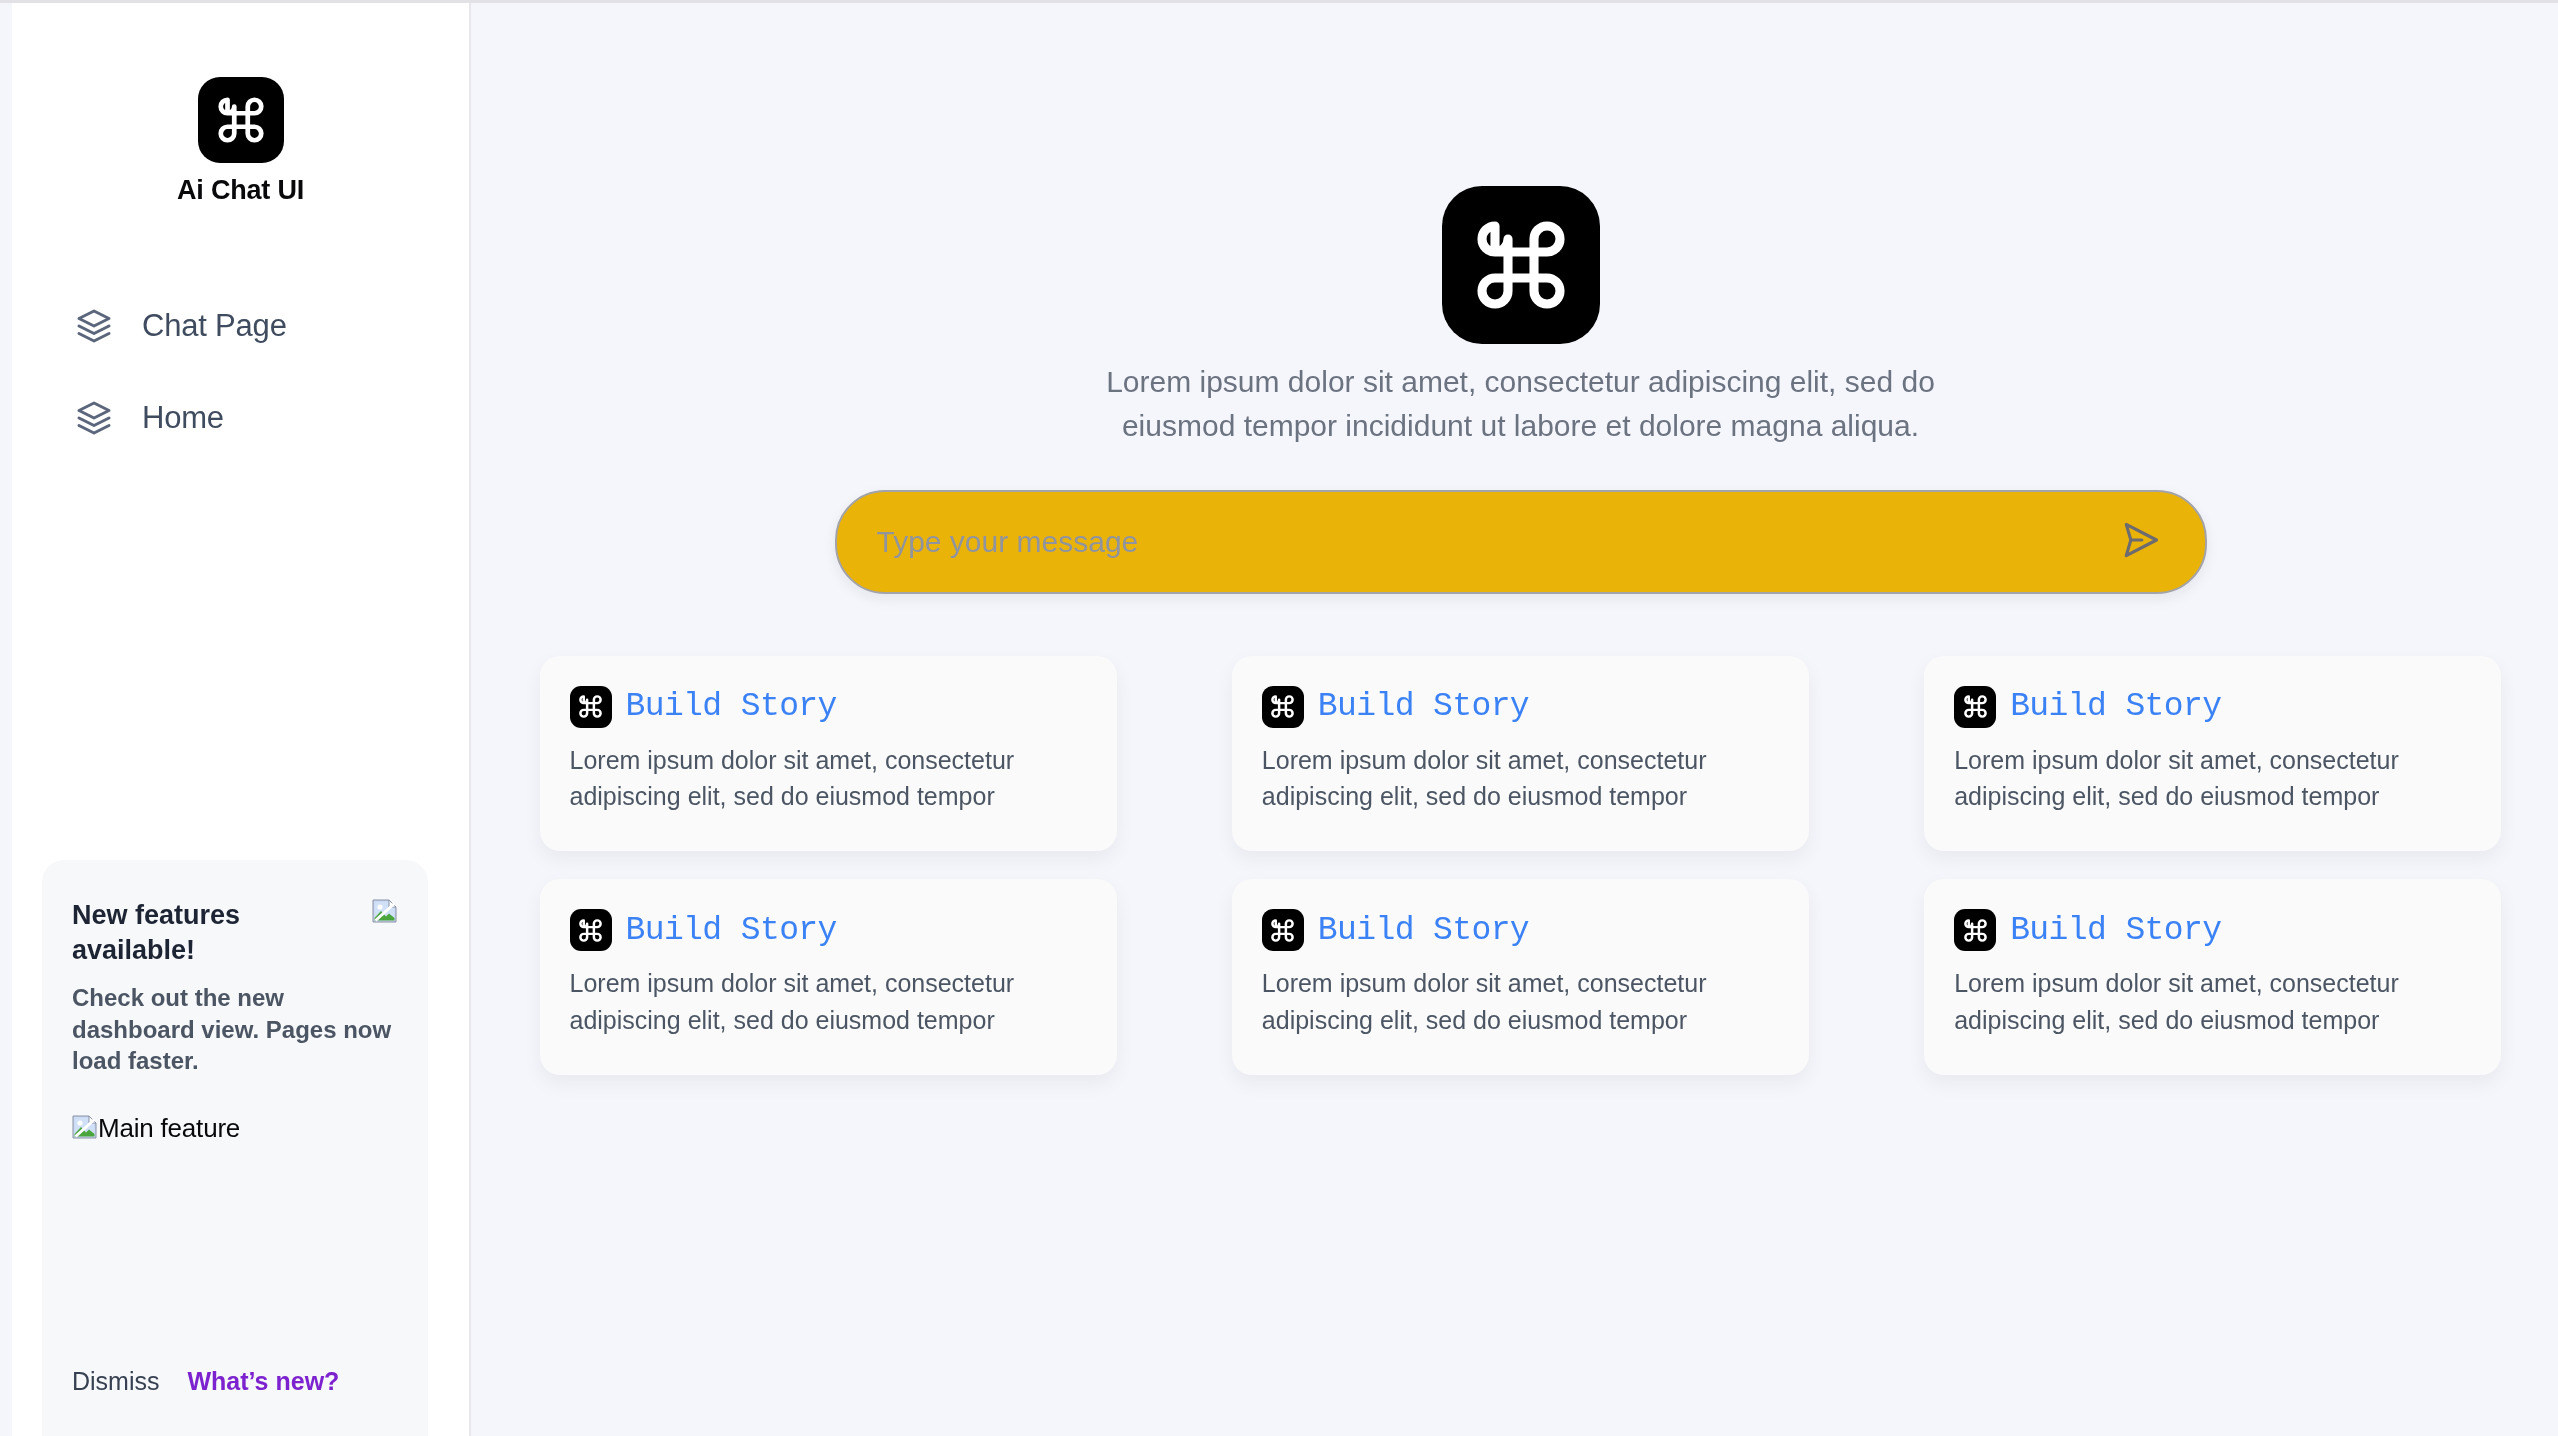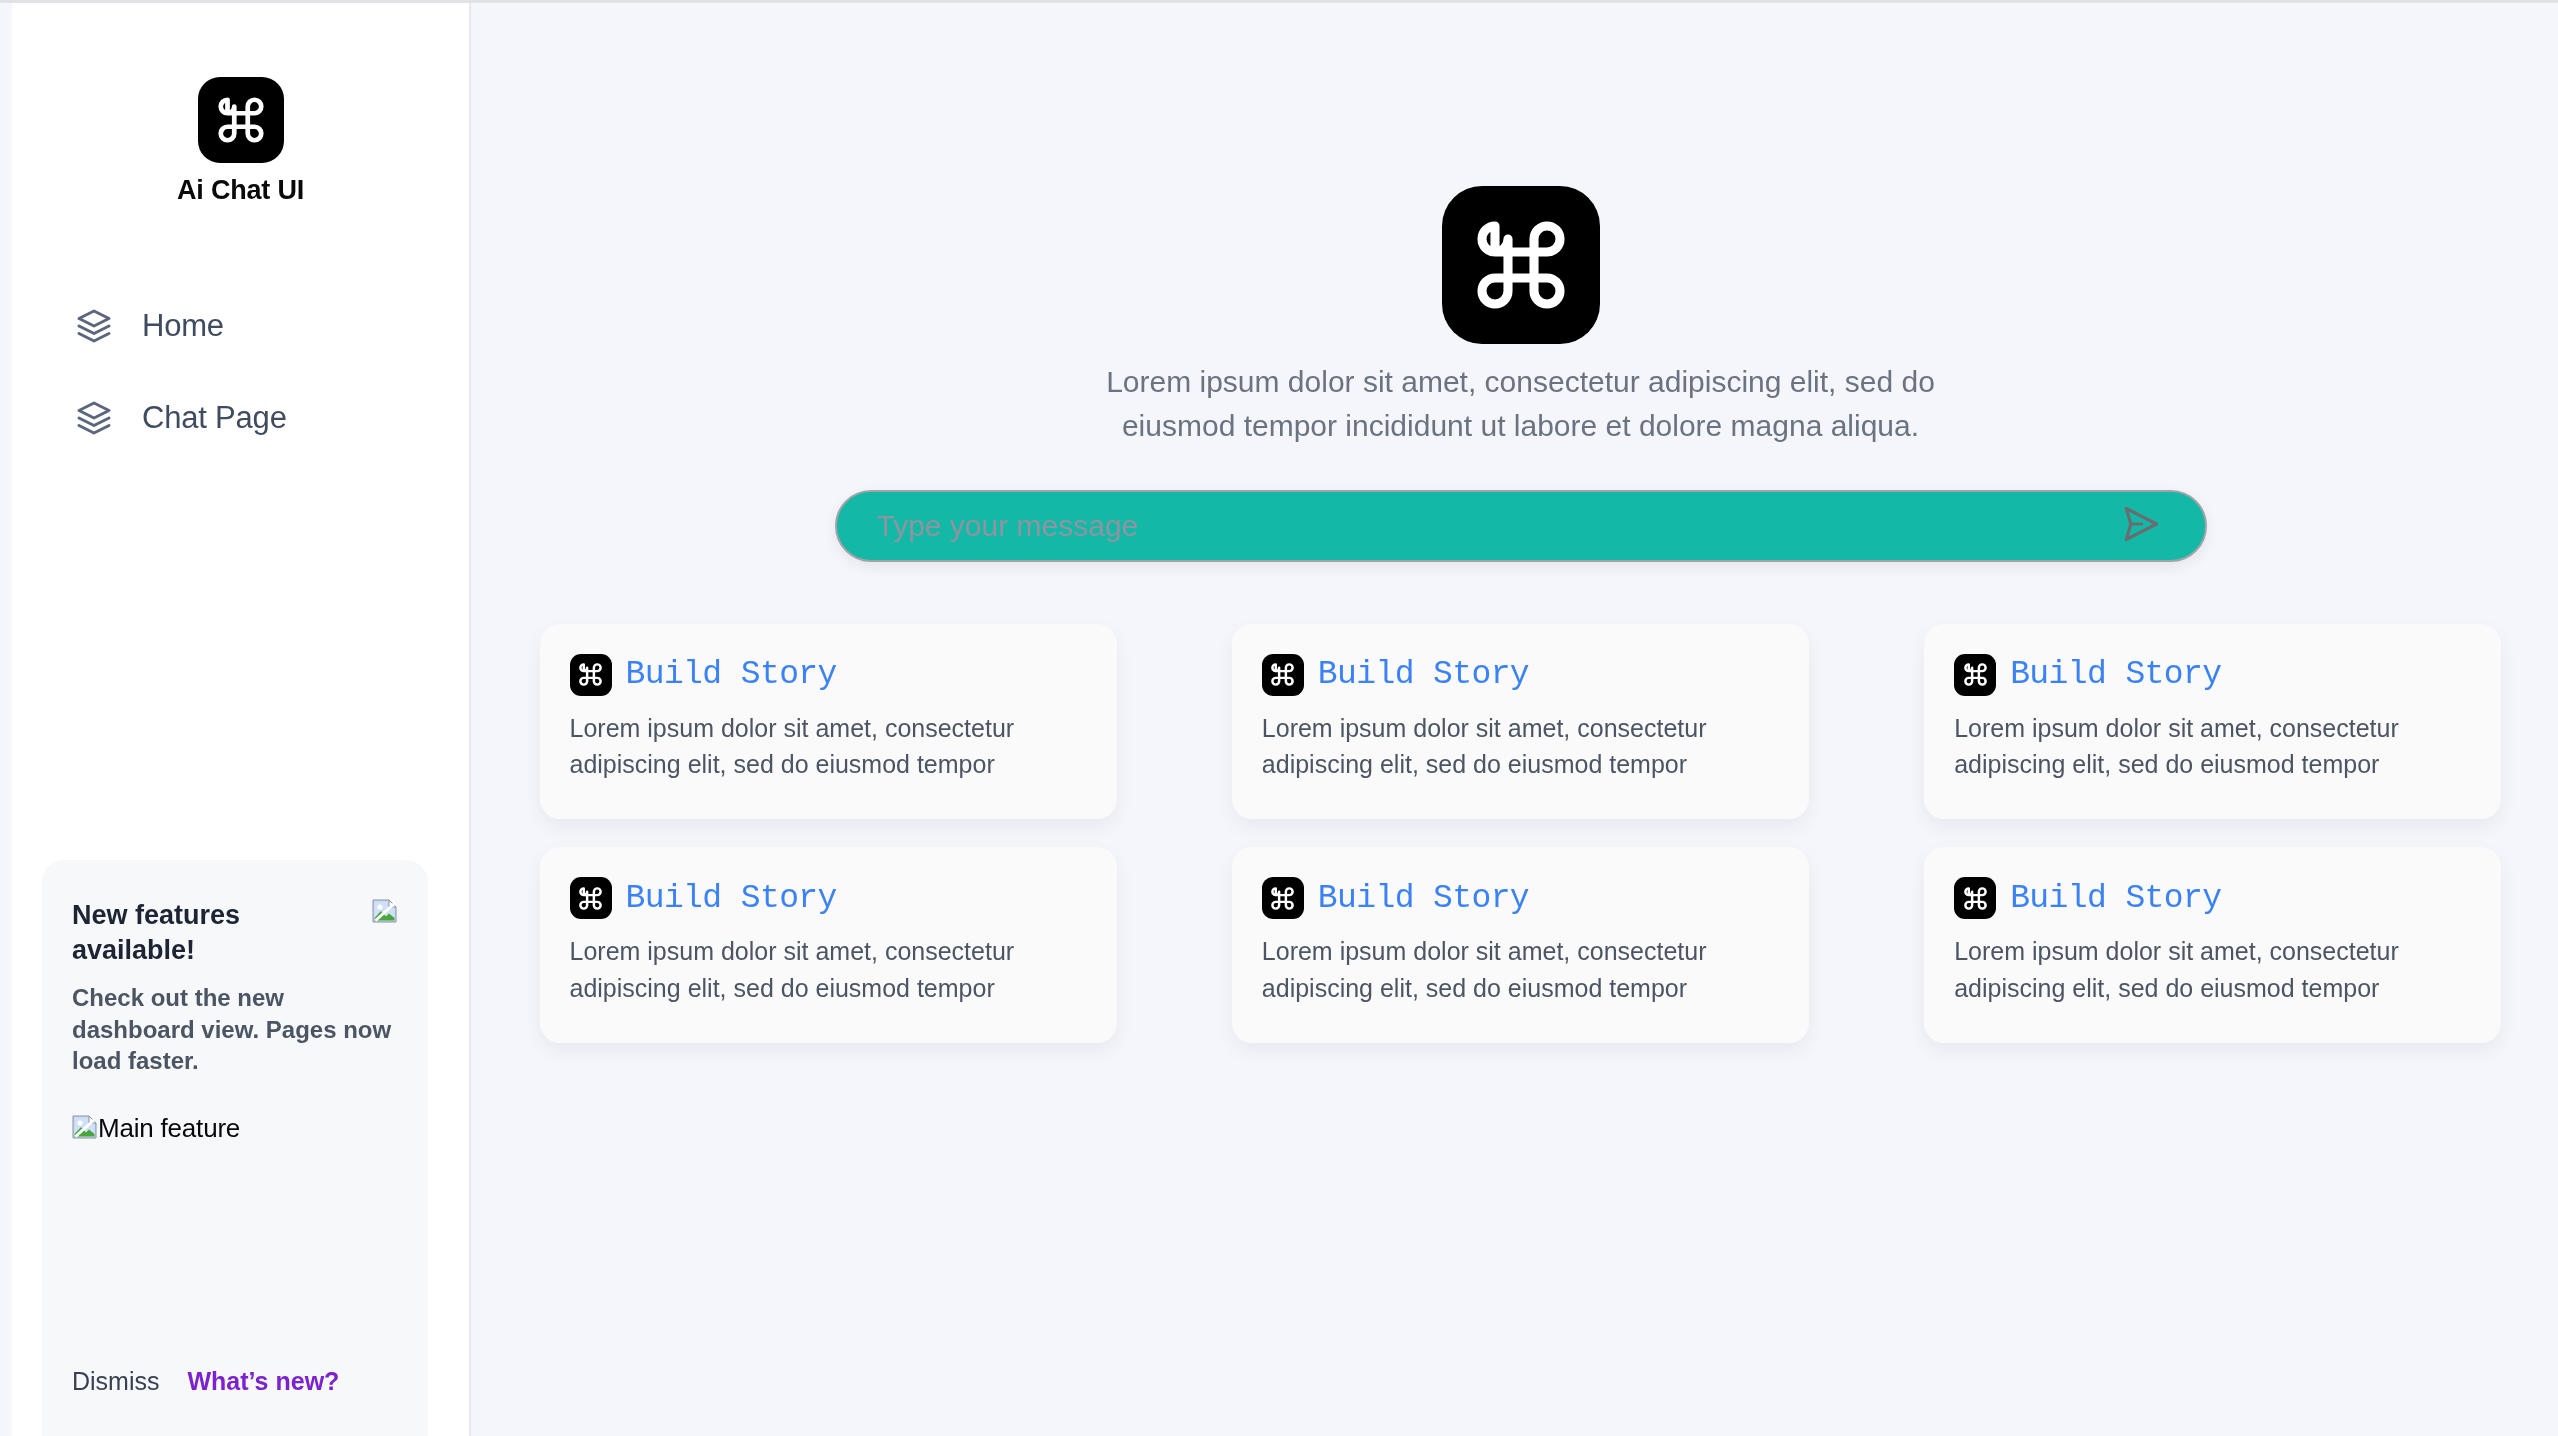--- a/index.html
+++ b/index.html
@@ -209,22 +209,22 @@
     font-size: 30px;
     line-height: 1.46;
     color: #6b7280;
     text-align: center;
     max-width: 930px;
   }
 
   .composer {
     margin-top: 42px;
     width: 1372px;
-    height: 72px;
-    background: #14b8a6;
+    height: 104px;
+    background: #eab308;
     border: 2px solid #a3a3aa;
     border-radius: 50px;
     display: flex;
     align-items: center;
     padding: 0 36px 0 22px;
     box-shadow: 0 5px 14px rgba(24, 24, 40, 0.07);
   }
 
   .composer-input {
     flex: 1 1 auto;
@@ -315,32 +315,32 @@
     <nav class="nav">
 
       <div class="nav-item">
         <span class="nav-icon">
           <svg viewBox="0 0 24 24" fill="none" stroke="#5b667c" stroke-width="2" stroke-linecap="round" stroke-linejoin="round" width="36" height="36" aria-hidden="true">
             <polygon points="12 2 2 7 12 12 22 7 12 2"></polygon>
             <polyline points="2 12 12 17 22 12"></polyline>
             <polyline points="2 17 12 22 22 17"></polyline>
           </svg>
         </span>
-        <span class="nav-label">Home</span>
+        <span class="nav-label">Chat Page</span>
       </div>
 
       <div class="nav-item">
         <span class="nav-icon">
           <svg viewBox="0 0 24 24" fill="none" stroke="#5b667c" stroke-width="2" stroke-linecap="round" stroke-linejoin="round" width="36" height="36" aria-hidden="true">
             <polygon points="12 2 2 7 12 12 22 7 12 2"></polygon>
             <polyline points="2 12 12 17 22 12"></polyline>
             <polyline points="2 17 12 22 22 17"></polyline>
           </svg>
         </span>
-        <span class="nav-label">Chat Page</span>
+        <span class="nav-label">Home</span>
       </div>
 
     </nav>
 
     <div class="promo">
 
       <div class="promo-head">
         <div class="promo-title">New features available!</div>
         <span class="broken-img">
           <svg width="26" height="26" viewBox="0 0 26 26" aria-hidden="true">

